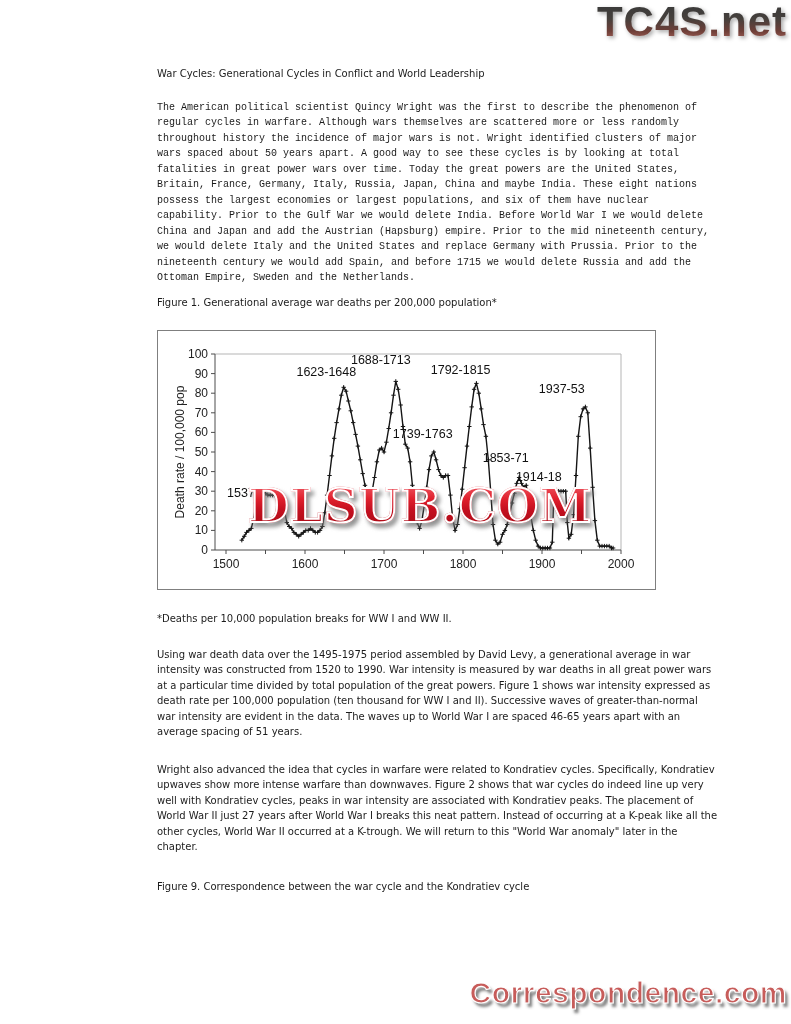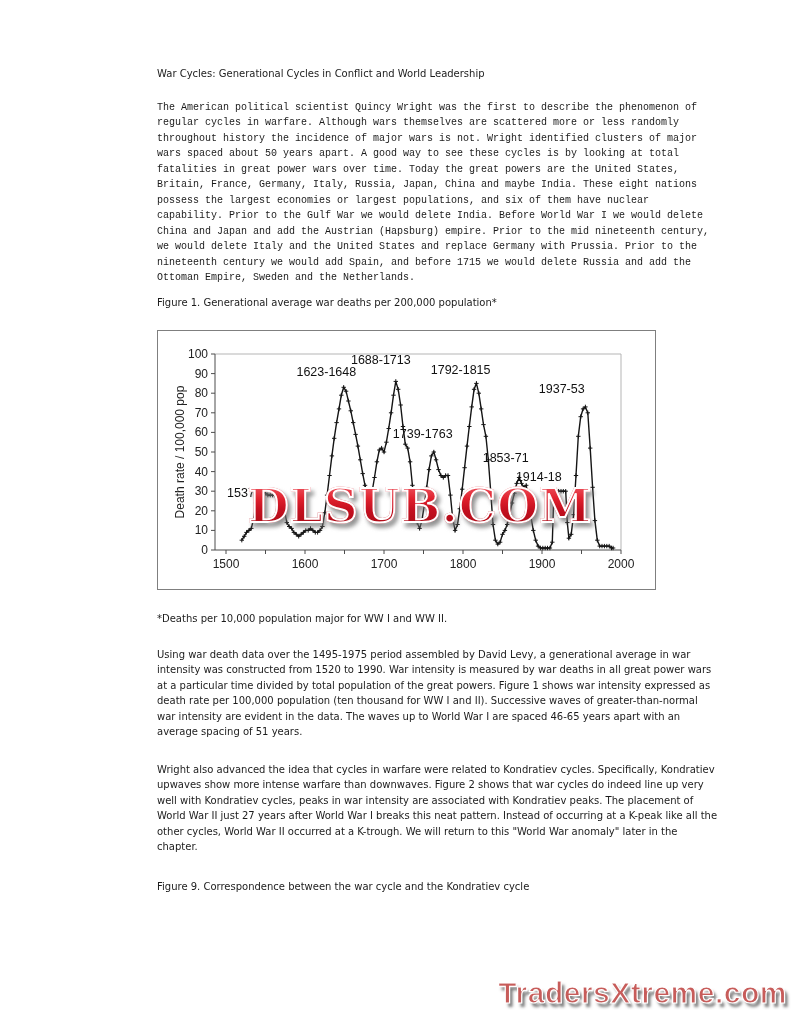--- a/index.html
+++ b/index.html
@@ -51,20 +51,21 @@
     white-space:nowrap;
   }
   .tick{ font:12px "Liberation Sans",sans-serif; fill:#222; }
   .peak{ font:12.5px "Liberation Sans",sans-serif; fill:#111; }
 </style>
 </head>
 <body>
 
 <div class="page">
 
+  <div class="top-logo">TC4S.net</div>
 
   <div class="textblock doc-title">War Cycles: Generational Cycles in Conflict and World Leadership</div>
 
   <div class="textblock para-1">The American political scientist Quincy Wright was the first to describe the phenomenon of regular cycles in warfare. Although wars themselves are scattered more or less randomly throughout history the incidence of major wars is not. Wright identified clusters of major wars spaced about 50 years apart. A good way to see these cycles is by looking at total fatalities in great power wars over time. Today the great powers are the United States, Britain, France, Germany, Italy, Russia, Japan, China and maybe India. These eight nations possess the largest economies or largest populations, and six of them have nuclear capability. Prior to the Gulf War we would delete India. Before World War I we would delete China and Japan and add the Austrian (Hapsburg) empire. Prior to the mid nineteenth century, we would delete Italy and the United States and replace Germany with Prussia. Prior to the nineteenth century we would add Spain, and before 1715 we would delete Russia and add the Ottoman Empire, Sweden and the Netherlands.</div>
 
   <div class="textblock fig1-caption">Figure 1. Generational average war deaths per 200,000 population*</div>
 
   <div class="chart-box">
     <svg id="war-chart" width="497" height="258" viewBox="0 0 497 258">
         <line x1="57" y1="23" x2="463" y2="23" stroke="#b5b5b5" stroke-width="1"></line>
@@ -118,23 +119,23 @@
         <text x="222.84" y="32.80000000000001" text-anchor="middle" class="peak">1688-1713</text>
         <text x="264.71000000000004" y="107.28" text-anchor="middle" class="peak">1739-1763</text>
         <text x="302.63" y="42.599999999999994" text-anchor="middle" class="peak">1792-1815</text>
         <text x="347.66" y="130.8" text-anchor="middle" class="peak">1853-71</text>
         <text x="380.84000000000003" y="150.4" text-anchor="middle" class="peak">1914-18</text>
         <text x="403.75" y="62.19999999999999" text-anchor="middle" class="peak">1937-53</text>
       </svg>
     <div class="watermark">DLSUB.COM</div>
   </div>
 
-  <div class="textblock footnote">*Deaths per 10,000 population major for WW I and WW II.</div>
+  <div class="textblock footnote">*Deaths per 10,000 population breaks for WW I and WW II.</div>
 
   <div class="textblock para-2">Using war death data over the 1495-1975 period assembled by David Levy, a generational average in war intensity was constructed from 1520 to 1990. War intensity is measured by war deaths in all great power wars at a particular time divided by total population of the great powers. Figure 1 shows war intensity expressed as death rate per 100,000 population (ten thousand for WW I and II). Successive waves of greater-than-normal war intensity are evident in the data. The waves up to World War I are spaced 46-65 years apart with an average spacing of 51 years.</div>
 
   <div class="textblock para-3">Wright also advanced the idea that cycles in warfare were related to Kondratiev cycles. Specifically, Kondratiev upwaves show more intense warfare than downwaves. Figure 2 shows that war cycles do indeed line up very well with Kondratiev cycles, peaks in war intensity are associated with Kondratiev peaks. The placement of World War II just 27 years after World War I breaks this neat pattern. Instead of occurring at a K-peak like all the other cycles, World War II occurred at a K-trough. We will return to this "World War anomaly" later in the chapter.</div>
 
   <div class="textblock fig2-caption">Figure 9. Correspondence between the war cycle and the Kondratiev cycle</div>
 
-  <div class="bottom-logo">TradersXtreme.com</div>
+  <div class="bottom-logo">Correspondence.com</div>
 
 </div>
 
 </body></html>

